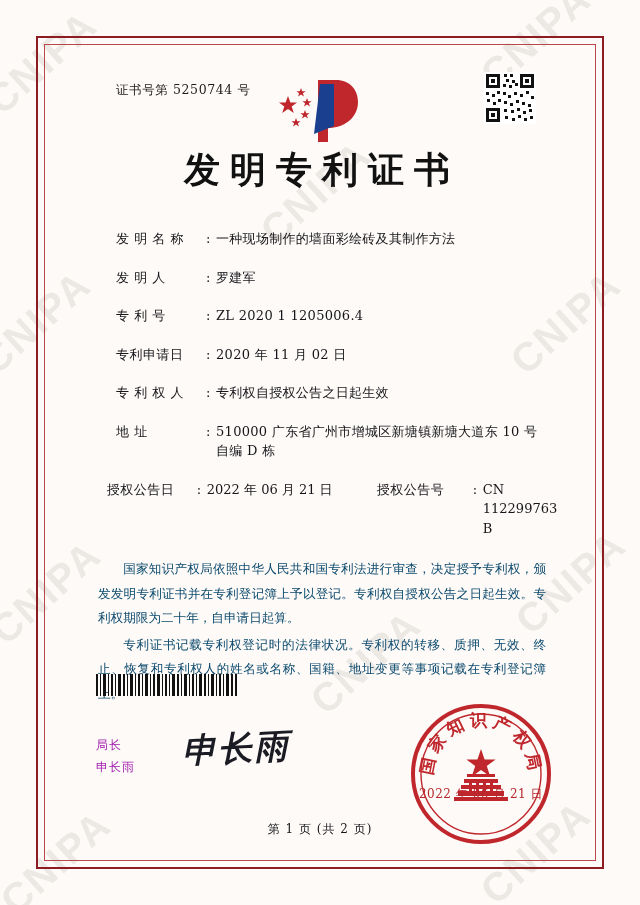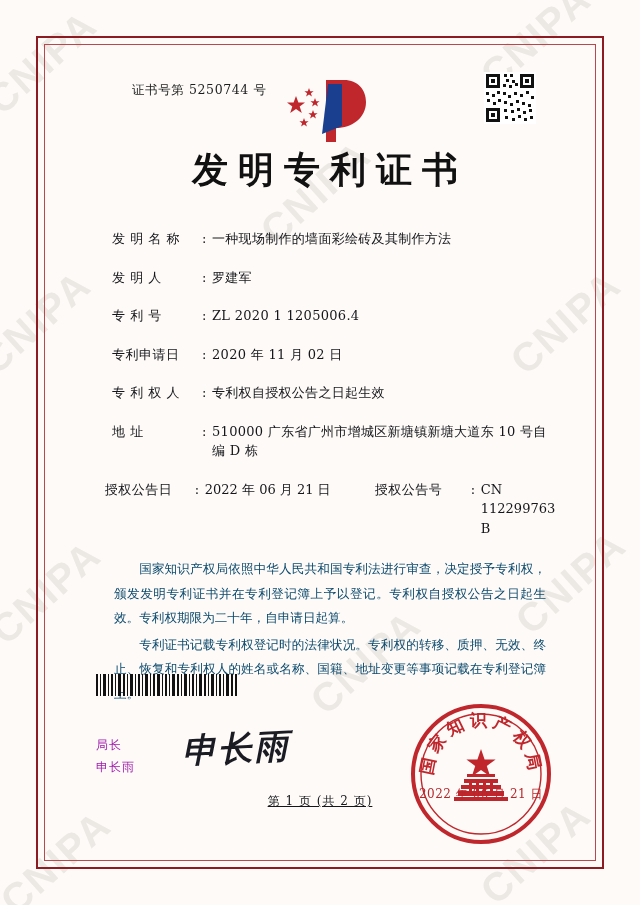--- a/index.html
+++ b/index.html
@@ -61,21 +61,21 @@
     box-sizing: border-box;
   }
 
   .content {
     position: absolute;
     left: 44px;
     top: 44px;
     width: 552px;
     height: 817px;
     box-sizing: border-box;
-    padding: 22px 34px 0 54px;
+    padding: 22px 34px 0 38px;
   }
 
   
   .top-row {
     position: relative;
     height: 74px;
   }
   .cert-no {
     position: absolute;
     left: 34px;
@@ -124,20 +124,21 @@
     align-items: flex-start;
     font-size: 13px;
     color: #16161a;
     margin-bottom: 19px;
     line-height: 1.5;
   }
   .row .label {
     flex: 0 0 90px;
     letter-spacing: 0.5px;
     white-space: nowrap;
+    margin-left: 20px;
   }
   .row .colon {
     flex: 0 0 10px;
   }
   .row .value {
     flex: 1 1 auto;
     letter-spacing: 0.3px;
   }
   .row.two-col {
     justify-content: center;
@@ -215,26 +216,25 @@
     font-size: 12px;
     color: #b6272c;
     letter-spacing: 0.5px;
   }
 
   
   .page-no {
     position: absolute;
     left: 0;
     right: 0;
-    top: 749px;
+    top: 777px;
     text-align: center;
     font-size: 12px;
     color: #16161a;
     letter-spacing: 1px;
-    text-decoration: underline;
   }
   .footer-note {
     position: absolute;
     left: 0;
     right: 0;
     top: 855px;
     text-align: center;
     font-size: 12.5px;
     color: #16161a;
     letter-spacing: 1.5px;

